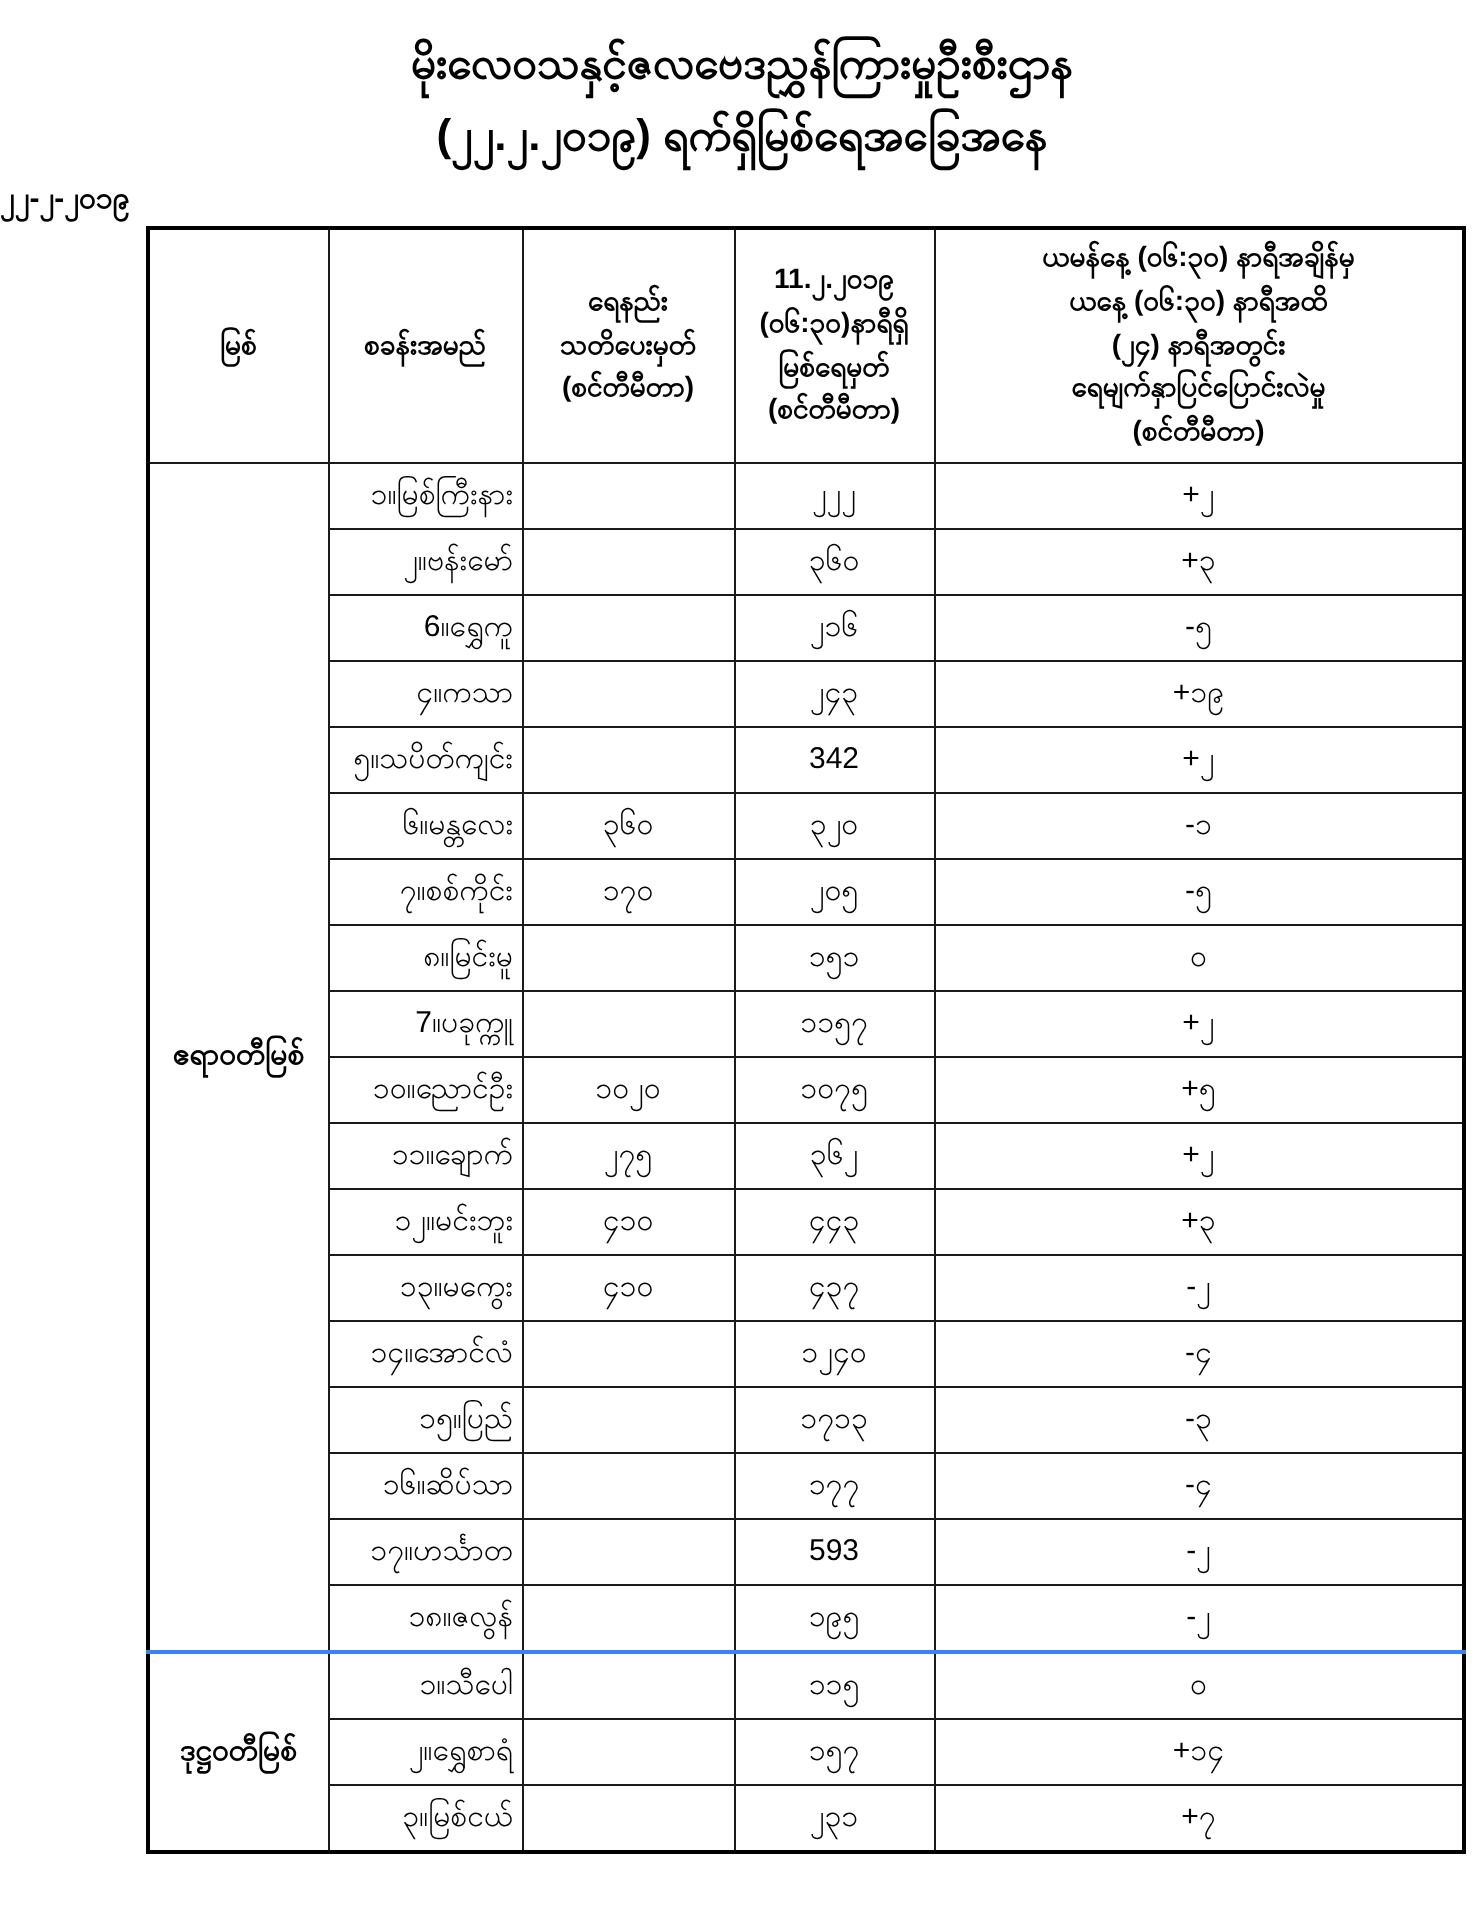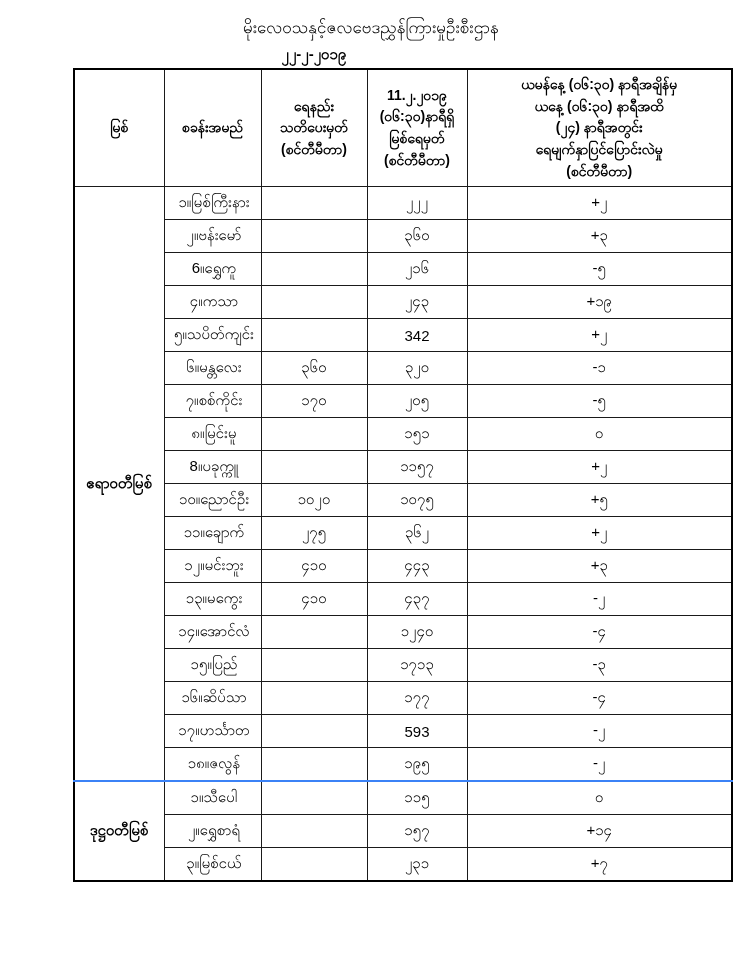--- a/index.html
+++ b/index.html
@@ -14,27 +14,27 @@
     width: 742px;
     height: 960px;
     background: #ffffff;
     overflow: hidden;
   }
   .title-block {
     padding-top: 14px;
     text-align: center;
   }
   .title-line {
-    font-size: 17px;
-    font-weight: 400;
+    font-size: 22px;
+    font-weight: 700;
     line-height: 1.65;
     color: #000000;
   }
   .report-date {
-    text-align: center;
+    text-align: left;
     padding-right: 114px;
     font-size: 15px;
     font-weight: 700;
     margin-top: 2px;
     margin-bottom: 2px;
   }
   table.river-table {
     border-collapse: collapse;
     table-layout: fixed;
     margin-left: 73px;
@@ -54,21 +54,21 @@
     height: 114px;
     font-weight: 600;
     font-size: 14px;
     line-height: 1.55;
     white-space: pre-line;
   }
   .river-table tbody td {
     height: 30px;
   }
   td.station-cell {
-    text-align: center;
+    text-align: right;
     padding-left: 7px;
   }
   td.river-cell {
     font-size: 15px;
     font-weight: 700;
   }
   tr.section-start td {
     border-top: 2px solid #3b82f6;
   }
   col.c-river   { width: 90px; }
@@ -77,20 +77,21 @@
   col.c-level   { width: 100px; }
   col.c-change  { width: 265px; }
 </style>
 </head>
 <body>
 
 <div class="page">
 
   <div class="title-block">
     <div class="title-line">မိုးလေဝသနှင့်ဇလဗေဒညွှန်ကြားမှုဦးစီးဌာန</div>
+    <div class="title-line">(၂၂.၂.၂၀၁၉) ရက်ရှိမြစ်ရေအခြေအနေ</div>
   </div>
 
   <div class="report-date">၂၂-၂-၂၀၁၉</div>
 
   <table class="river-table">
     <colgroup>
       <col class="c-river">
       <col class="c-station">
       <col class="c-warning">
       <col class="c-level">
@@ -158,21 +159,21 @@
           <td>၂၀၅</td>
           <td>-၅</td>
         </tr>
         <tr>
           <td class="station-cell">၈။မြင်းမူ</td>
           <td></td>
           <td>၁၅၁</td>
           <td>၀</td>
         </tr>
         <tr>
-          <td class="station-cell">8။ပခုက္ကူ</td>
+          <td class="station-cell">7။ပခုက္ကူ</td>
           <td></td>
           <td>၁၁၅၇</td>
           <td>+၂</td>
         </tr>
         <tr>
           <td class="station-cell">၁၀။ညောင်ဦး</td>
           <td>၁၀၂၀</td>
           <td>၁၀၇၅</td>
           <td>+၅</td>
         </tr>

